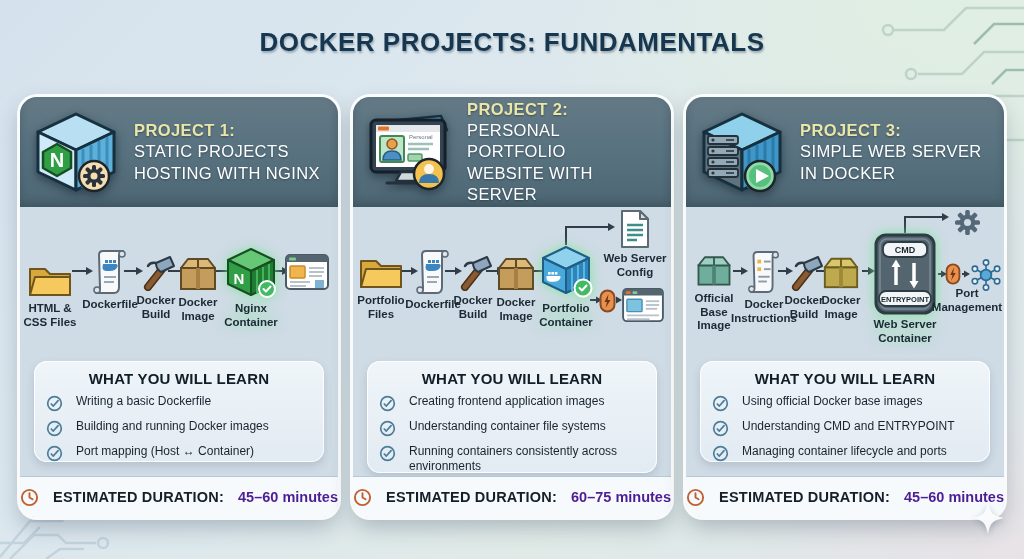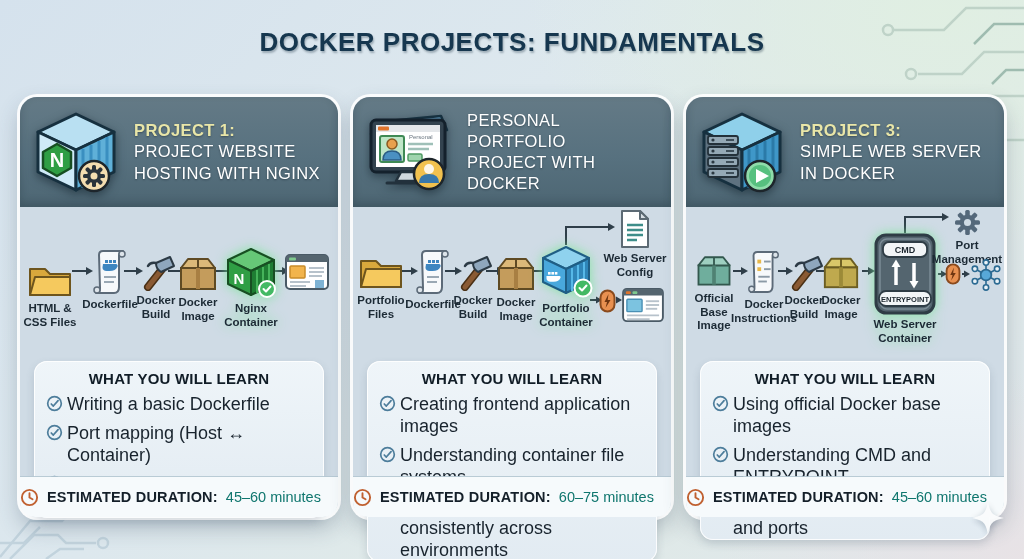--- a/index.html
+++ b/index.html
@@ -41,30 +41,30 @@
          transform:translateX(-50%);width:80px;}
   .flabel{margin-top:3px;font-size:11.5px;font-weight:bold;color:#1c2a35;text-align:center;
           white-space:pre-line;line-height:1.18;}
   .glow{filter:drop-shadow(0 0 6px rgba(120,230,150,.85));}
   .learn{
     margin:4px 14px 0;border-radius:13px;padding:9px 12px 0;box-sizing:border-box;
     background:linear-gradient(180deg,#eff5f9 0%,#e2ebf2 100%);
     box-shadow:inset 0 0 0 1px rgba(255,255,255,.85), 0 4px 9px rgba(75,95,115,.2);
   }
   .learn-title{text-align:center;font-weight:bold;font-size:15px;color:#111d27;letter-spacing:.2px;}
-  .learn-item{display:flex;align-items:flex-start;gap:4px;margin-top:7px;
-              font-size:18px;color:#18232d;line-height:1.22;}
+  .learn-item{display:flex;align-items:flex-start;gap:13px;margin-top:7px;
+              font-size:12px;color:#18232d;line-height:1.22;}
   .learn-item svg{flex:none;margin-top:1px;}
   .duration{
     position:absolute;left:0;right:0;bottom:0;height:40px;border-radius:0 0 15px 15px;
-    background:#f6fafc;display:flex;align-items:center;justify-content:flex-start;gap:8px;
+    background:#f6fafc;display:flex;align-items:center;justify-content:space-between;gap:8px;
     box-shadow:0 -1px 0 rgba(180,198,210,.9);
   }
   .dur-label{font-weight:bold;font-size:14.5px;color:#141f29;letter-spacing:.2px;}
-  .dur-value{font-weight:normal;font-size:14.5px;color:#0f766e;}
+  .dur-value{font-weight:bold;font-size:14.5px;color:#4c1d95;}
 </style>
 </head>
 <body>
 
 <svg class="bg-decor" style="right:0;top:0;" width="190" height="180" viewBox="0 0 190 180" fill="none">
   <g stroke="#b4cabf" stroke-width="2.5" opacity=".75">
     <path d="M190 8 L132 8 L110 30 L60 30"></path>
       <circle cx="54" cy="30" r="5"></circle>
     <path d="M190 52 L150 52 L128 74 L84 74"></path>
       <circle cx="77" cy="74" r="5"></circle>
@@ -119,21 +119,21 @@
             <rect x="-2" y="-11" width="4" height="22" rx="1.5" transform="rotate(90)"></rect>
             <rect x="-2" y="-11" width="4" height="22" rx="1.5" transform="rotate(135)"></rect>
             <circle r="7"></circle>
           </g>
         </g>
         <circle cx="64" cy="68" r="3.5" fill="#f4ddb0"></circle>
       </g>
     </svg>
     <div class="htext">
       <div class="kicker">PROJECT 1:</div>
-      <div class="htitle">PROJECT WEBSITE</div>
+      <div class="htitle">STATIC PROJECTS</div>
       <div class="htitle">HOSTING WITH NGINX</div>
     </div>
   </div>
 
   <div class="flow">
     <svg class="fsvg" width="318" height="150" fill="none">
       <g stroke="#2f3e49" stroke-width="2">
           <line x1="52" y1="64" x2="66" y2="64"></line>
           <line x1="104" y1="64" x2="116" y2="64"></line>
           <line x1="148" y1="64" x2="160" y2="64"></line>
@@ -244,28 +244,28 @@
           <circle cx="10" cy="10" r="8" fill="none" stroke="#4d7d9b" stroke-width="2"></circle>
           <path d="M6.2 10.6 l2.4 2.4 5.6-6.4" fill="none" stroke="#4d7d9b" stroke-width="2" stroke-linecap="round" stroke-linejoin="round"></path>
         </svg>
       <span>Writing a basic Dockerfile</span>
     </div>
     <div class="learn-item">
       <svg width="17" height="17" viewBox="0 0 20 20">
           <circle cx="10" cy="10" r="8" fill="none" stroke="#4d7d9b" stroke-width="2"></circle>
           <path d="M6.2 10.6 l2.4 2.4 5.6-6.4" fill="none" stroke="#4d7d9b" stroke-width="2" stroke-linecap="round" stroke-linejoin="round"></path>
         </svg>
+      <span>Building and running Docker images</span>
+    </div>
+    <div class="learn-item">
+      <svg width="17" height="17" viewBox="0 0 20 20">
+          <circle cx="10" cy="10" r="8" fill="none" stroke="#4d7d9b" stroke-width="2"></circle>
+          <path d="M6.2 10.6 l2.4 2.4 5.6-6.4" fill="none" stroke="#4d7d9b" stroke-width="2" stroke-linecap="round" stroke-linejoin="round"></path>
+        </svg>
       <span>Port mapping (Host ↔ Container)</span>
-    </div>
-    <div class="learn-item">
-      <svg width="17" height="17" viewBox="0 0 20 20">
-          <circle cx="10" cy="10" r="8" fill="none" stroke="#4d7d9b" stroke-width="2"></circle>
-          <path d="M6.2 10.6 l2.4 2.4 5.6-6.4" fill="none" stroke="#4d7d9b" stroke-width="2" stroke-linecap="round" stroke-linejoin="round"></path>
-        </svg>
-      <span>Building and running Docker images</span>
     </div>
   </div>
 
   <div class="duration">
     <svg width="19" height="19" viewBox="0 0 20 20">
         <circle cx="10" cy="10" r="8" fill="none" stroke="#c06030" stroke-width="2"></circle>
         <path d="M10 5.5 V10 L13.2 11.8" fill="none" stroke="#c06030" stroke-width="2" stroke-linecap="round"></path>
       </svg>
     <span class="dur-label">ESTIMATED DURATION:</span>
     <span class="dur-value">45–60 minutes</span>
@@ -291,22 +291,23 @@
       <rect x="45" y="46" width="14" height="7" rx="1.5" fill="#9fd4ad" stroke="#4f9a63" stroke-width="1.5"></rect>
       <path d="M38 64 h14 l5 9 h-24 z" fill="#cfd8dd" stroke="#22313c" stroke-width="2.5" stroke-linejoin="round"></path>
       <line x1="24" y1="75" x2="66" y2="75" stroke="#22313c" stroke-width="3" stroke-linecap="round"></line>
       <g>
         <circle cx="66" cy="66" r="15" fill="#f2c14e" stroke="#1d252b" stroke-width="2.5"></circle>
         <circle cx="66" cy="61" r="5" fill="#fdf6e8"></circle>
         <path d="M56 75 Q56 66 66 66 Q76 66 76 75 Z" fill="#3878ab"></path>
       </g>
     </svg>
     <div class="htext">
+      <div class="kicker">PROJECT 2:</div>
       <div class="htitle">PERSONAL PORTFOLIO</div>
-      <div class="htitle">PROJECT WITH DOCKER</div>
+      <div class="htitle">WEBSITE WITH SERVER</div>
     </div>
   </div>
 
   <div class="flow">
     <svg class="fsvg" width="318" height="150" fill="none">
       <g stroke="#2f3e49" stroke-width="2">
         <line x1="46" y1="64" x2="58" y2="64"></line>
           <line x1="92" y1="64" x2="102" y2="64"></line>
         <line x1="133" y1="64" x2="144" y2="64"></line>
           <line x1="180" y1="64" x2="191" y2="64"></line>
@@ -608,21 +609,21 @@
         </g>
         <polygon points="17.5,34 22,26.5 26.5,34" fill="#ffffff"></polygon>
         <polygon points="35.5,48 40,55.5 44.5,48" fill="#ffffff"></polygon>
         <rect x="5" y="58" width="52" height="15" rx="7" fill="#f2f5f7" stroke="#2e3c45" stroke-width="1.8"></rect>
         <text x="31" y="68.5" text-anchor="middle" font-size="7.5" font-weight="bold" fill="#1c262e" font-family="Liberation Sans, sans-serif">ENTRYPOINT</text>
       </svg>
       <div class="flabel">Web Server
 Container</div>
     </div>
 
-    <div class="fitem" style="left:281px;top:2px;width:74px;">
+    <div class="fitem" style="left:281px;top:2px;width:74px;gap:48px;">
       <svg width="27" height="27" viewBox="-13 -13 26 26">
         <g fill="#54687a">
           <rect x="-2.2" y="-12" width="4.4" height="24" rx="1.5"></rect>
           <rect x="-2.2" y="-12" width="4.4" height="24" rx="1.5" transform="rotate(45)"></rect>
           <rect x="-2.2" y="-12" width="4.4" height="24" rx="1.5" transform="rotate(90)"></rect>
           <rect x="-2.2" y="-12" width="4.4" height="24" rx="1.5" transform="rotate(135)"></rect>
           <circle r="7.5"></circle>
         </g>
         <circle r="3.4" fill="#cfdbe5"></circle>
       </svg>

